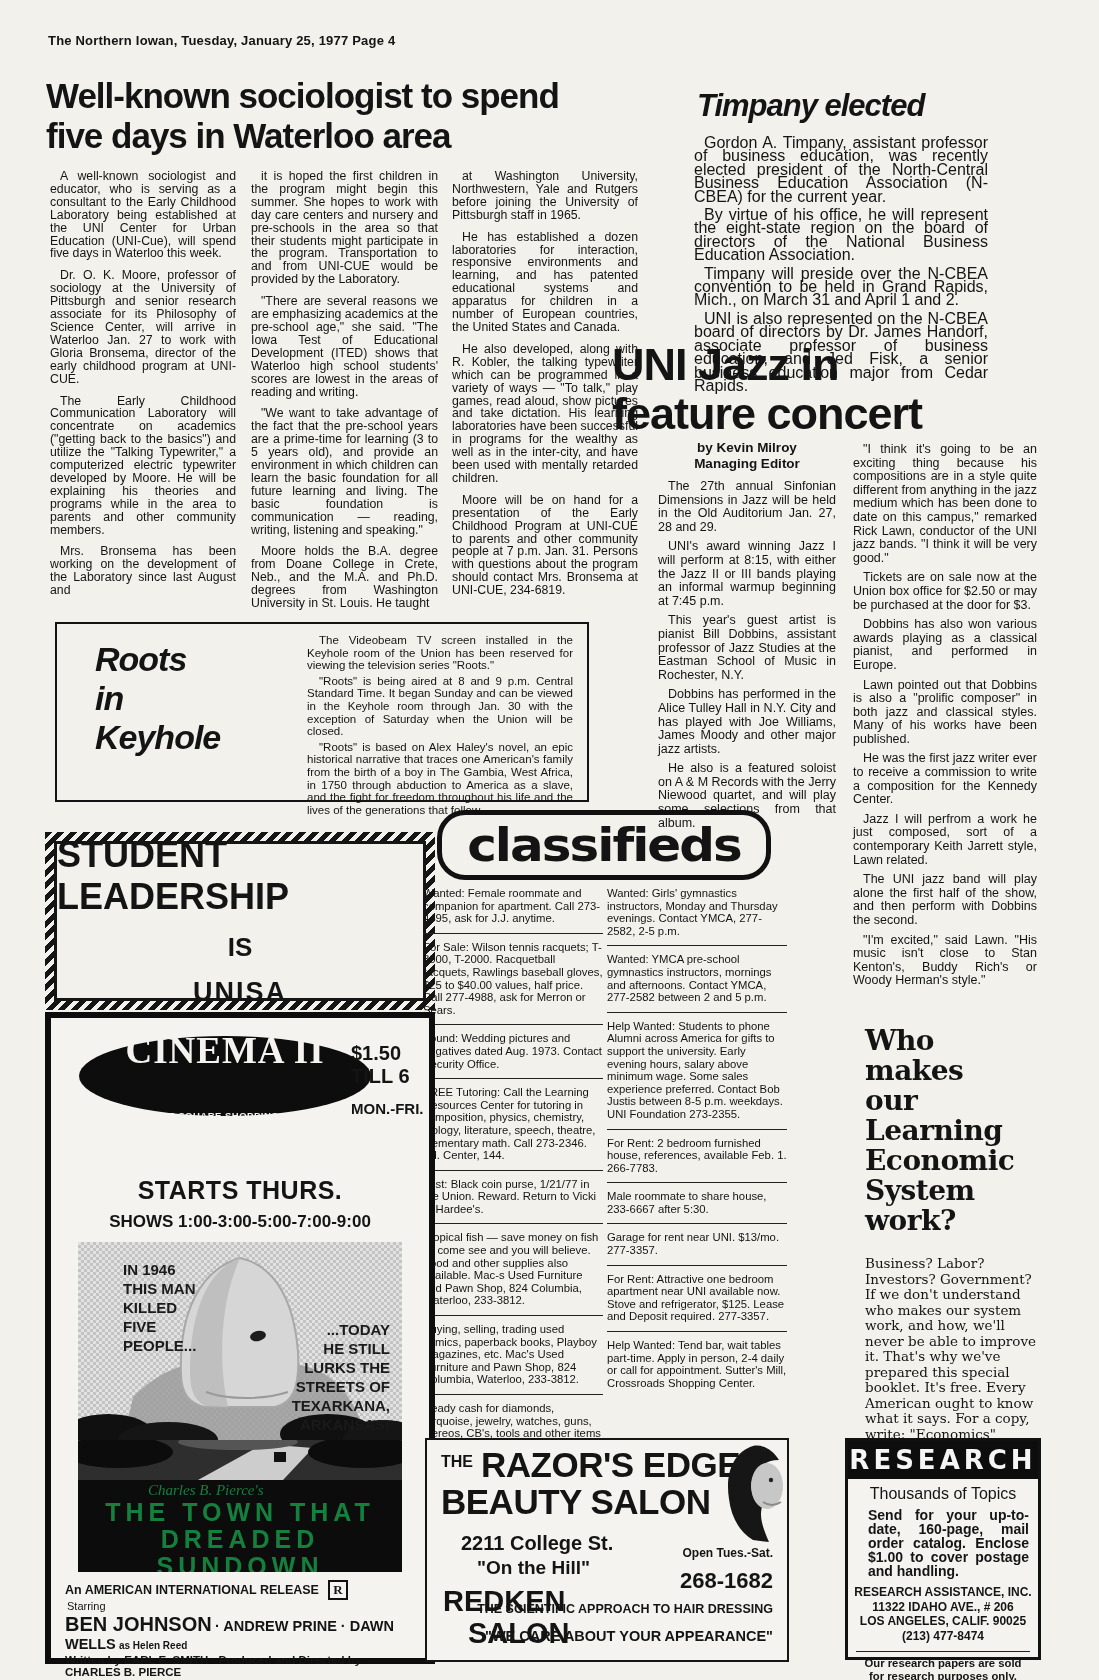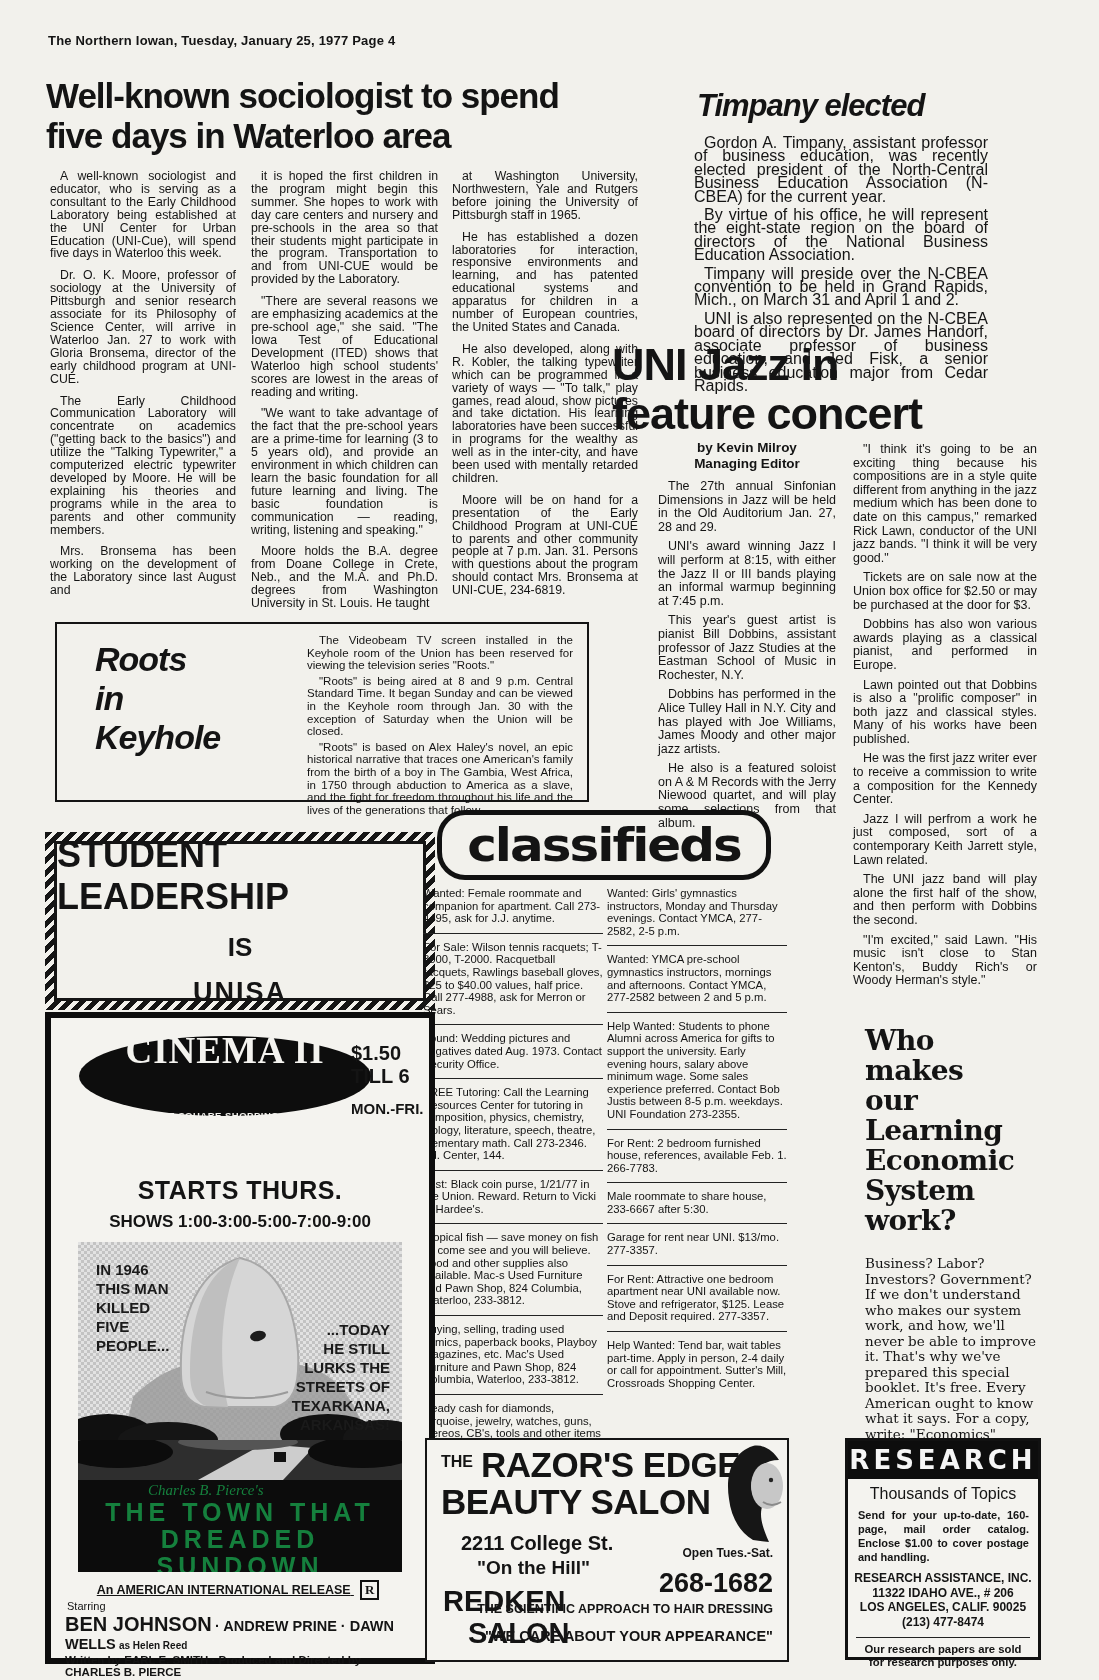--- a/index.html
+++ b/index.html
@@ -63,32 +63,32 @@
   .credit-line{font-size:11.5px;font-weight:600;margin-top:2px;}
   
   .econ{font-family:"DejaVu Serif",serif;}
   .econ-title{font-size:28px;font-weight:bold;line-height:30px;letter-spacing:-.5px;}
   .econ-body{font-size:13.5px;line-height:15.5px;margin-top:20px;}
   
   .research-box{border:3px solid #111;box-sizing:border-box;background:#f4f3ef;}
   .research-banner{background:#0d0d0d;color:#f5f5f5;display:flex;align-items:center;justify-content:center;
                    font-size:26px;font-weight:900;letter-spacing:4px;height:38px;font-family:"DejaVu Sans",sans-serif;}
   .research-head{font-size:16px;text-align:center;margin-top:6px;font-weight:500;}
-  .research-body{font-size:11px;line-height:14px;font-weight:600;text-align:justify;padding:5px 9px 0 10px;}
+  .research-body{font-size:14px;line-height:14px;font-weight:600;text-align:justify;padding:5px 9px 0 20px;}
   .research-co{font-size:12px;font-weight:800;text-align:center;line-height:14.5px;margin-top:7px;}
   .research-note{font-size:11.3px;font-weight:700;text-align:center;border-top:1.5px solid #222;margin:8px 8px 0 8px;padding-top:5px;line-height:13px;}
   
   .razor-box{border:2.5px solid #151515;box-sizing:border-box;background:#f4f3ef;}
   .rz-the{font-size:16px;font-weight:800;margin-right:8px;vertical-align:10px;}
   .rz-name{font-size:35px;font-weight:800;letter-spacing:-.5px;line-height:37px;}
   .rz-addr{font-size:20px;font-weight:800;}
   .rz-hill{font-size:19px;font-weight:800;}
   .rz-redken{font-size:29px;font-weight:800;line-height:31px;}
   .rz-open{font-size:12px;font-weight:600;}
-  .rz-phone{font-size:27px;font-weight:800;}
+  .rz-phone{font-size:22px;font-weight:800;}
   .rz-tag1{font-size:12.5px;font-weight:800;}
   .rz-tag2{font-size:14.5px;font-weight:800;}
 </style>
 </head>
 <body>
 
 <div class="page">
 
   <div class="abs masthead" style="left:48px;top:33px;">The Northern Iowan, Tuesday, January 25, 1977 Page 4</div>
 
@@ -212,21 +212,21 @@
         <path d="M45,200 L55,155 C85,125 115,118 135,122 L205,122 C245,120 275,145 290,200 Z" fill="#9c9c9c" opacity="0.85"></path>
         <path d="M162,16 C122,28 101,70 103,132 C103,152 112,162 127,165 L197,165 C214,161 222,147 220,110 C216,60 198,24 162,16 Z" fill="#d6d6d6" stroke="#a8a8a8" stroke-width="2"></path>
         <path d="M162,16 C130,28 112,68 112,130 C112,150 118,160 128,164 L150,165 C140,120 142,60 162,16 Z" fill="#bfbfbf"></path>
         <ellipse cx="180" cy="94" rx="8" ry="5" fill="#1c1c1c" transform="rotate(-12 180 94)"></ellipse>
         <path d="M128,150 C150,158 185,158 210,150" stroke="#9a9a9a" stroke-width="2" fill="none"></path>
         <ellipse cx="30" cy="192" rx="45" ry="20" fill="#101010"></ellipse>
         <ellipse cx="90" cy="198" rx="50" ry="18" fill="#151515"></ellipse>
         <ellipse cx="250" cy="192" rx="48" ry="20" fill="#101010"></ellipse>
         <ellipse cx="305" cy="196" rx="40" ry="18" fill="#151515"></ellipse>
       </svg>
-      <div class="abs poster-left" style="left:18px;top:18px;">
+      <div class="abs poster-left" style="left:18px;top:18px;padding-left:27px;">
         <div>IN 1946</div>
         <div>THIS MAN</div>
         <div>KILLED</div>
         <div>FIVE</div>
         <div>PEOPLE...</div>
       </div>
       <div class="abs poster-right" style="right:12px;top:78px;">
         <div>...TODAY</div>
         <div>HE STILL</div>
         <div>LURKS THE</div>
@@ -244,21 +244,21 @@
           <ellipse cx="160" cy="2" rx="60" ry="8" fill="#555"></ellipse>
         </svg>
         <div class="band-script" style="margin:2px 0 0 70px;">Charles B. Pierce's</div>
         <div class="band-title">THE TOWN THAT</div>
         <div class="band-title">DREADED SUNDOWN</div>
 
       </div>
     </div>
 
     <div class="abs credits" style="left:14px;top:562px;width:352px;">
-      <div style="text-align:center;padding-right:6px;text-decoration:underline;">
+      <div style="text-align:left;padding-right:6px;">
         <span class="release-line">An AMERICAN INTERNATIONAL RELEASE</span>
         <span class="r-badge">R</span>
       </div>
       <div style="font-size:11px;margin:0 0 1px 2px;">Starring</div>
       <div>
         <span class="stars-main">BEN JOHNSON</span>
         <span class="stars-rest">· ANDREW PRINE · DAWN WELLS</span>
         <span class="stars-note">as Helen Reed</span>
       </div>
       <div class="credit-line">Written by EARL E. SMITH · Produced and Directed by CHARLES B. PIERCE</div>

